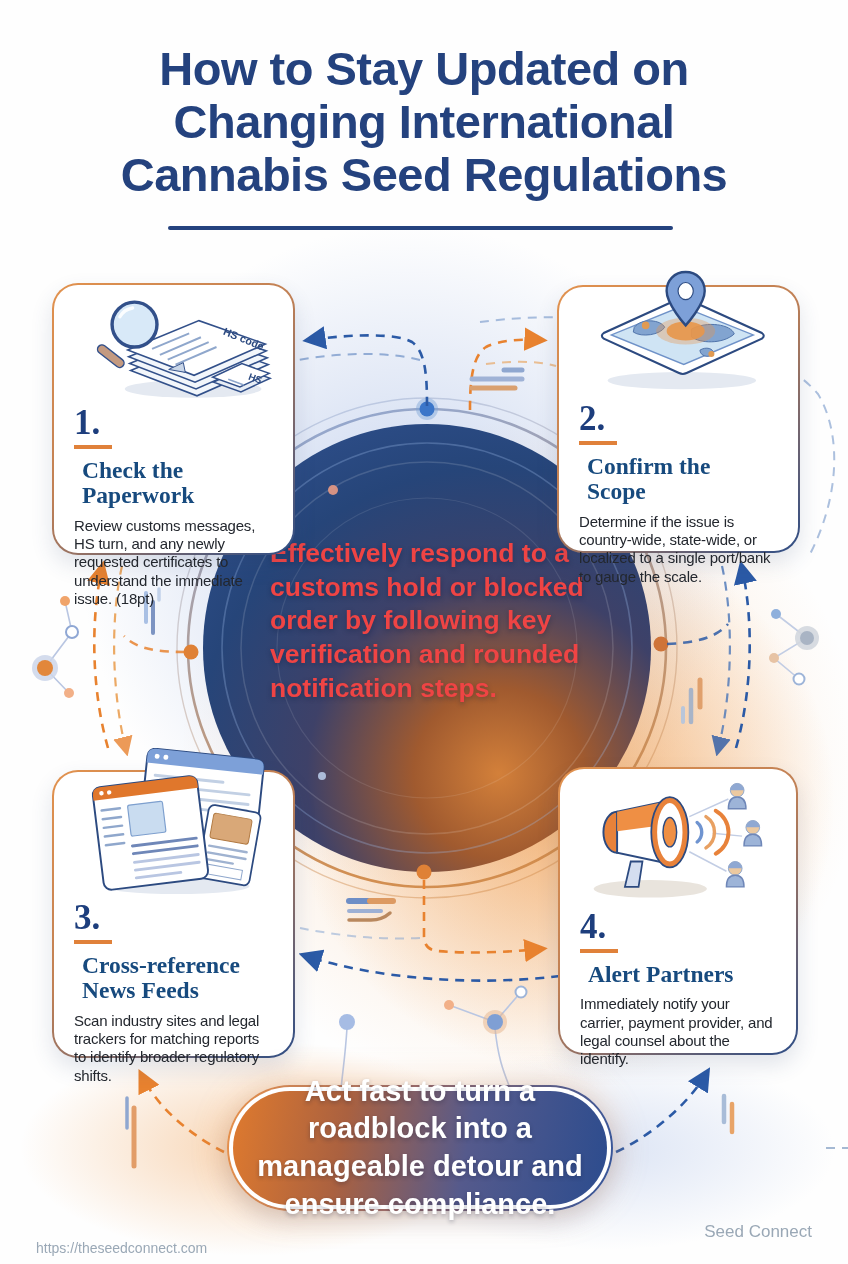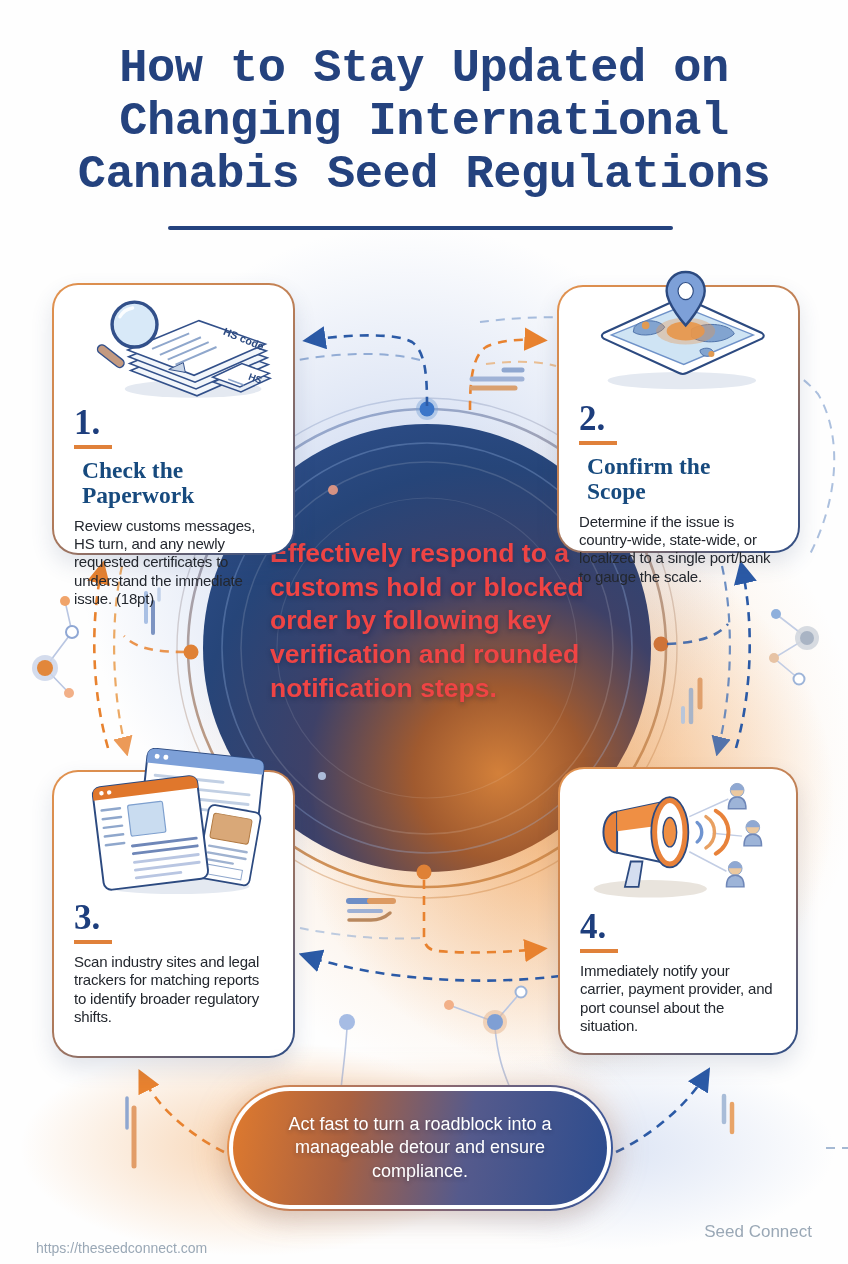--- a/index.html
+++ b/index.html
@@ -1,20 +1,20 @@
 <!DOCTYPE html>
 <html><head>
 <meta charset="utf-8">
 <style>
   html,body{margin:0;padding:0;background:#ffffff;}
   .canvas{position:relative;width:848px;height:1264px;background:#fefefe;overflow:hidden;
           font-family:"Liberation Sans",sans-serif;}
   .decor{position:absolute;left:0;top:0;width:848px;height:1264px;z-index:1;}
   .page-title{position:absolute;top:42px;left:0;width:100%;text-align:center;
-              font-family:Liberation Mono, monospace;font-weight:700;font-size:47px;line-height:1.13;
+              font-family:Liberation Sans, sans-serif;font-weight:700;font-size:47px;line-height:1.13;
               color:#24427e;z-index:3;letter-spacing:-0.5px;}
   .title-underline{position:absolute;top:226px;left:168px;width:505px;height:4px;background:#24427e;
               border-radius:2px;z-index:3;}
   .center-text{position:absolute;left:270px;top:537px;width:314px;z-index:2;color:#ef4444;
               font-size:26.5px;font-weight:700;line-height:1.27;text-align:left;
               text-shadow:0 2px 5px rgba(10,25,60,.35);}
   .card{position:absolute;z-index:3;border:2px solid transparent;border-radius:26px;
         background:linear-gradient(#ffffff,#ffffff) padding-box,
                    linear-gradient(140deg,#e2924e 0%,#c08055 45%,#2e4d86 100%) border-box;
         box-shadow:0 10px 22px rgba(50,70,110,.14);padding:8px 20px 10px;box-sizing:border-box;}
@@ -31,21 +31,21 @@
   .step-title{font-family:"Liberation Serif",serif;font-weight:700;font-size:23.5px;color:#174a7e;
             line-height:1.08;margin:0 8px 8px;}
   .step-body{font-size:15px;color:#23272e;line-height:1.22;margin:0;letter-spacing:-0.2px;}
   .banner{position:absolute;left:227px;top:1085px;width:386px;height:126px;z-index:3;
           border:2px solid transparent;border-radius:70px;padding:4px;box-sizing:border-box;
           background:linear-gradient(#ffffff,#ffffff) padding-box,
                      linear-gradient(100deg,#e8914a 0%,#9a6a68 45%,#35559a 100%) border-box;
           box-shadow:0 0 34px rgba(232,150,80,.35),0 10px 22px rgba(60,90,150,.18);}
   .banner-fill{width:100%;height:100%;border-radius:62px;display:flex;align-items:center;justify-content:center;
           background:linear-gradient(100deg,#df7a2e 0%,#aa6140 30%,#555a8c 62%,#2c4c8e 100%);}
-  .banner-text{width:336px;text-align:center;color:#ffffff;font-size:18px;font-weight:400;line-height:1.3;
+  .banner-text{width:336px;text-align:center;color:#ffffff;font-size:29px;font-weight:700;line-height:1.3;
           text-shadow:0 2px 4px rgba(20,30,60,.3);}
   .footer-url{position:absolute;left:36px;top:1240px;font-size:14px;color:#9aa8b6;z-index:3;}
   .footer-brand{position:absolute;right:36px;top:1222px;font-size:17px;color:#9aa8b6;z-index:3;text-align:right;}
 </style>
 </head>
 <body>
 
 <div class="canvas">
 
   <svg class="decor" viewBox="0 0 848 1264" xmlns="http://www.w3.org/2000/svg">
@@ -293,20 +293,21 @@
           </g>
           <g stroke="#b9c6e2" stroke-width="3" stroke-linecap="round">
             <line x1="58" y1="115" x2="124" y2="115"></line>
               <line x1="58" y1="123" x2="124" y2="123"></line>
             <line x1="58" y1="131" x2="104" y2="131"></line>
           </g>
         </g>
       </svg>
     </div>
     <div class="step-num">3.</div>
+    <h3 class="step-title">Cross-reference News Feeds</h3>
     <p class="step-body">Scan industry sites and legal trackers for matching reports to identify broader regulatory shifts.</p>
   </div>
 
   <div class="card card-4">
     <div class="icon">
       <svg width="205" height="128" viewBox="0 0 210 130" xmlns="http://www.w3.org/2000/svg">
         <ellipse cx="72" cy="114" rx="58" ry="9" fill="#e9e4dd"></ellipse>
         <g stroke="#c2cde4" stroke-width="1.5">
           <line x1="112" y1="40" x2="152" y2="22"></line>
             <line x1="136" y1="57" x2="166" y2="60"></line>
@@ -337,21 +338,22 @@
           </g>
           <g transform="translate(150,84)">
             <circle cx="9" cy="9" r="7" fill="#ecc9a0" stroke="#8fa7cc" stroke-width="1"></circle>
             <path d="M2,9 A7,7 0 0,1 16,9" fill="#8fa8d2"></path>
             <path d="M0,28 C0,19 4,16 9,16 C14,16 18,19 18,28 Z" fill="#9db4d8" stroke="#6f87b8" stroke-width="1.5"></path>
           </g>
         </g>
       </svg>
     </div>
     <div class="step-num">4.</div>
-    <p class="step-body">Immediately notify your carrier, payment provider, and port counsel about the situation.</p>
+    <h3 class="step-title">Alert Partners</h3>
+    <p class="step-body">Immediately notify your carrier, payment provider, and legal counsel about the identify.</p>
   </div>
 
   <div class="banner">
     <div class="banner-fill">
       <div class="banner-text">Act fast to turn a roadblock into a manageable detour and ensure compliance.</div>
     </div>
   </div>
 
   <div class="footer-url">https://theseedconnect.com</div>
   <div class="footer-brand">Seed Connect</div>

